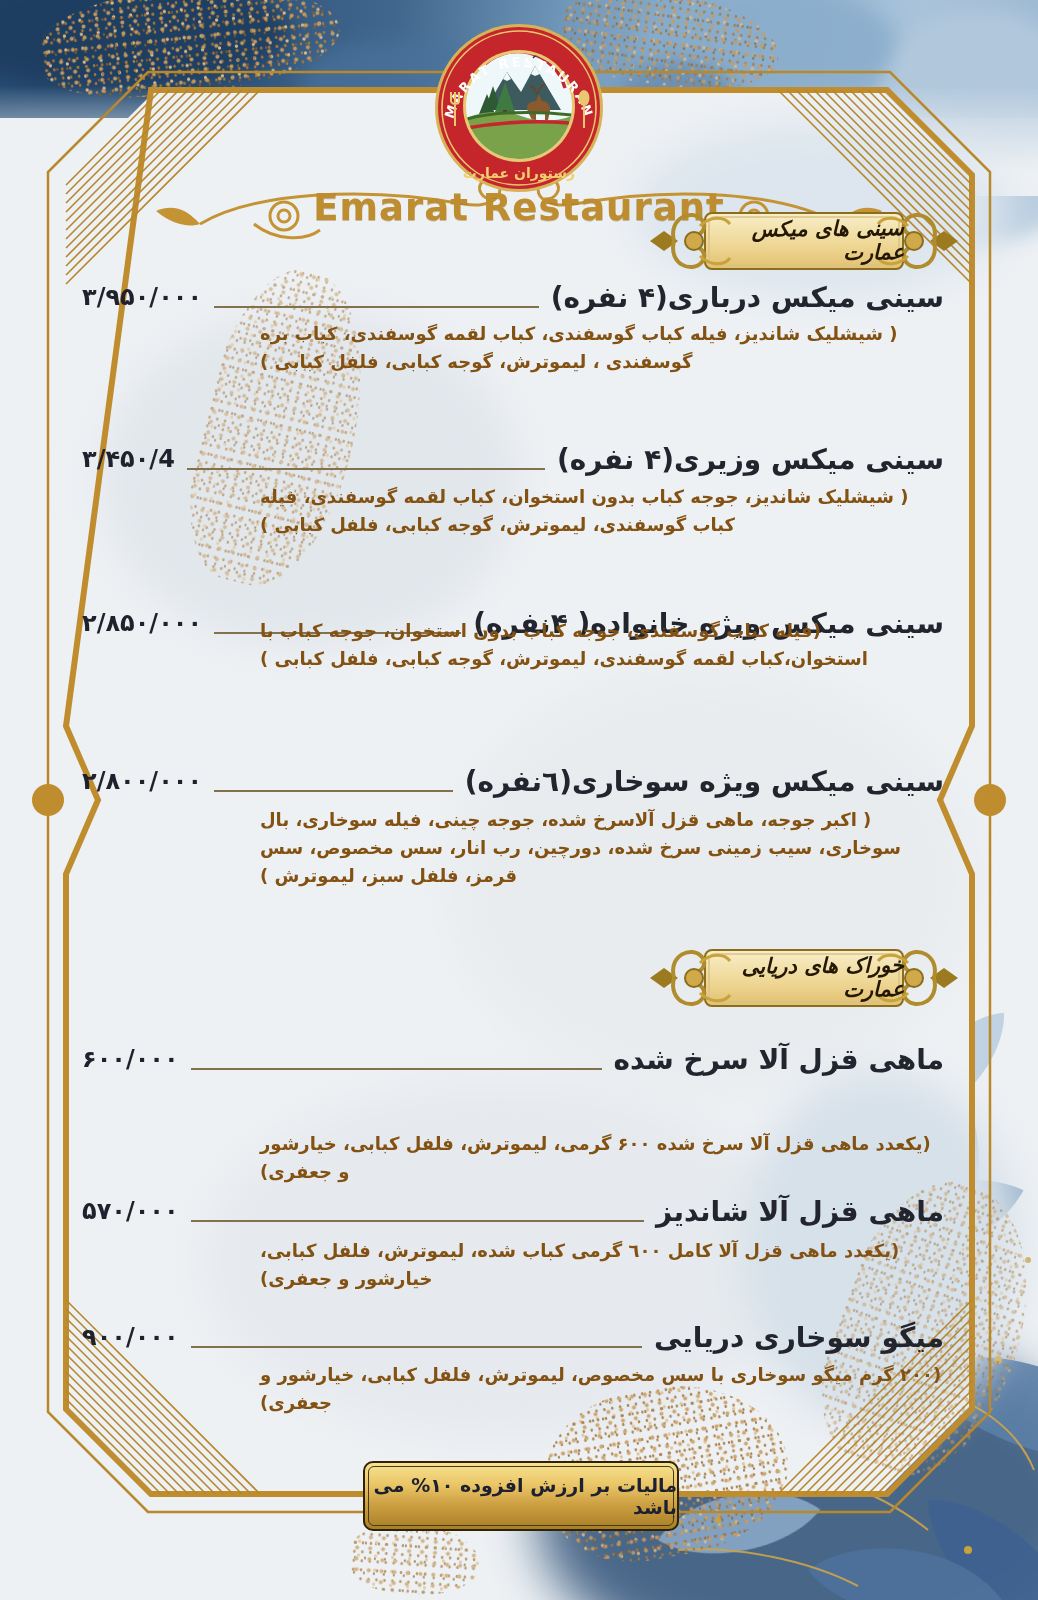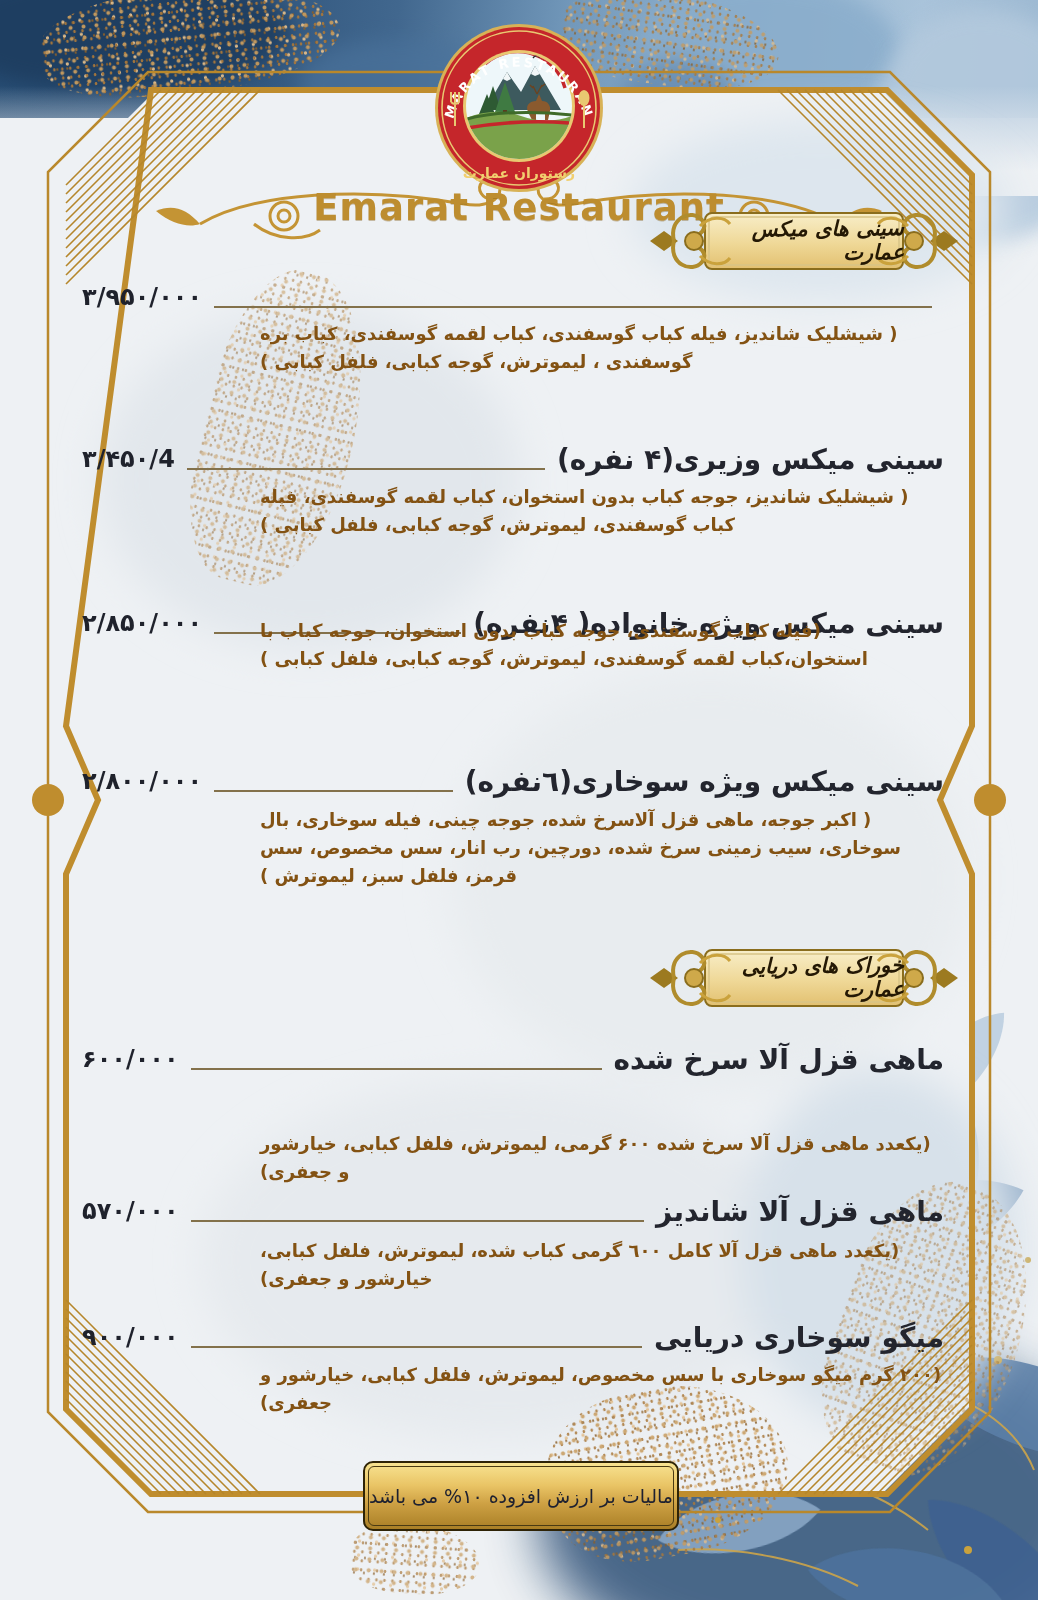--- a/index.html
+++ b/index.html
@@ -60,21 +60,21 @@
   .flourish{position:absolute;left:50%;top:-16px;margin-left:-385px;z-index:1;}
 
   
   .logo{position:absolute;left:50%;top:22px;margin-left:-86px;width:172px;height:172px;z-index:6;}
 
   
   .plaque{position:absolute;left:50%;top:1461px;margin-left:-156px;width:312px;height:66px;z-index:9;
     background:linear-gradient(180deg,#f8e391 0%,#e9c465 34%,#cda043 62%,#a97f26 100%);
     border:2px solid #2e2306;border-radius:10px;display:flex;align-items:center;justify-content:center;}
   .plaque:after{content:"";position:absolute;inset:3px;border:1.5px solid #4a3a12;border-radius:6px;}
-  .plaque-text{direction:rtl;font-size:19px;font-weight:normal;color:#1d2030;position:relative;z-index:1;}
+  .plaque-text{direction:rtl;font-size:19px;font-weight:bold;color:#1d2030;position:relative;z-index:1;}
 </style>
 </head>
 <body>
 
 <div class="page">
 
   <div class="band-top"></div>
   <div class="blob b1"></div>
   <div class="blob b2"></div>
   <div class="blob b3"></div>
@@ -247,20 +247,21 @@
       <rect x="61" y="19" width="190" height="48" rx="5" fill="none" stroke="#d8c387" stroke-width="1.5"></rect>
       <g>
         <use href="#bEnd"></use>
         <use href="#bEnd" transform="translate(312,0) scale(-1,1)"></use>
       </g>
     </svg>
     <div class="banner-label">سینی های میکس عمارت</div>
   </div>
 
   <div class="item-row" style="top:276px;z-index:5">
+    <span class="item-name">سینی میکس درباری(۴ نفره)</span>
     <span class="leader"></span>
     <span class="item-price">۳/۹۵۰/۰۰۰</span>
   </div>
   <div class="item-desc" style="top:320px;z-index:5">( شیشلیک شاندیز، فیله کباب گوسفندی، کباب لقمه گوسفندی، کباب بره گوسفندی ، لیموترش، گوجه کبابی، فلفل کبابی )</div>
 
   <div class="item-row" style="top:438px;z-index:5">
     <span class="item-name">سینی میکس وزیری(۴ نفره)</span>
     <span class="leader"></span>
     <span class="item-price">۳/۴۵۰/4</span>
   </div>

